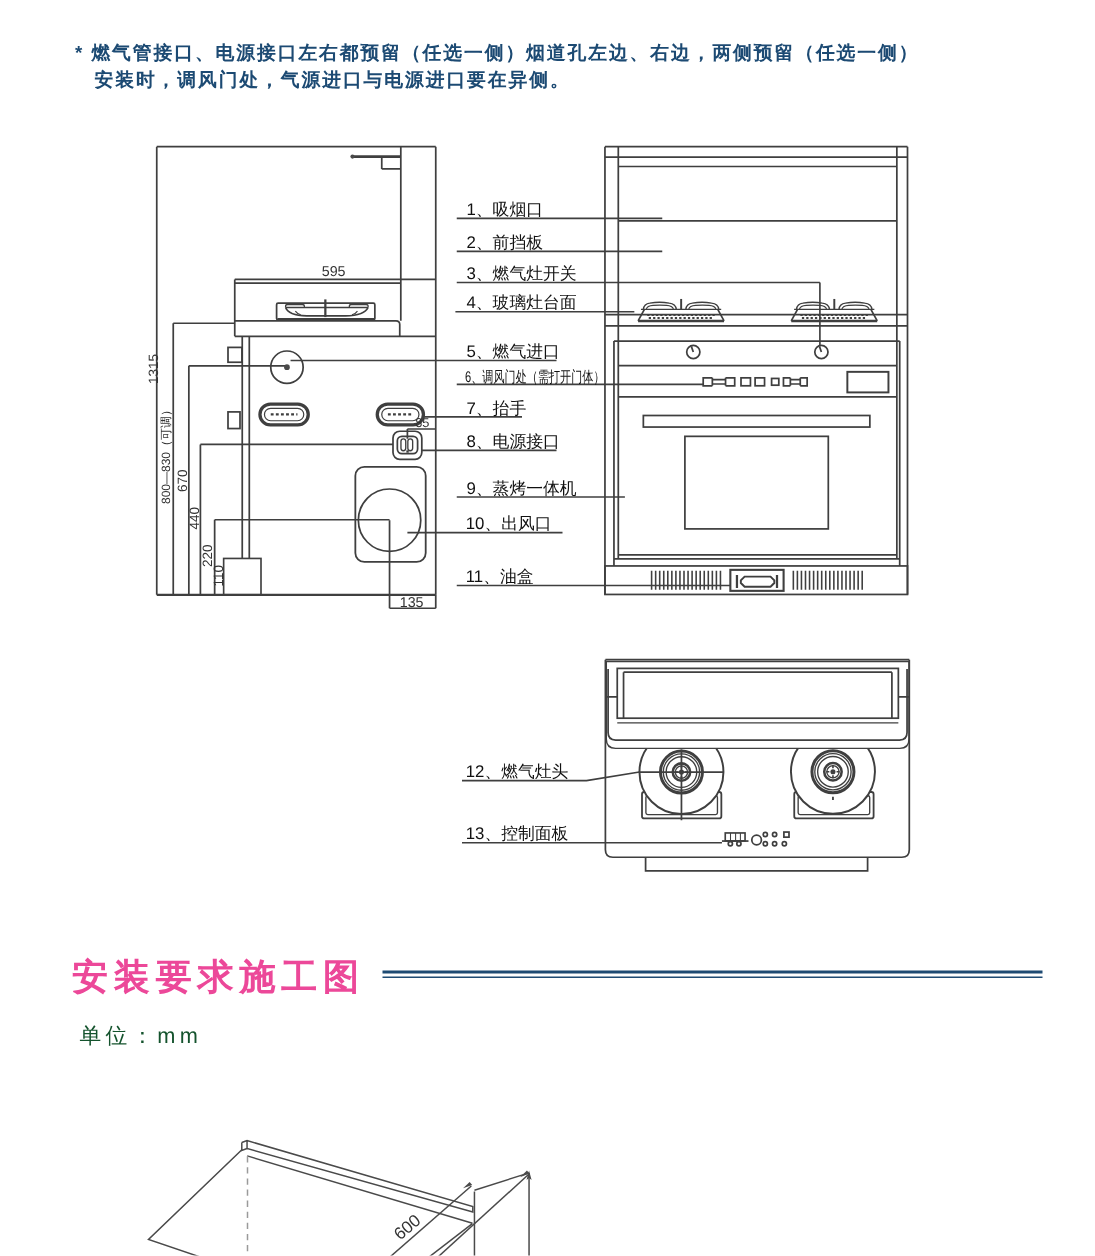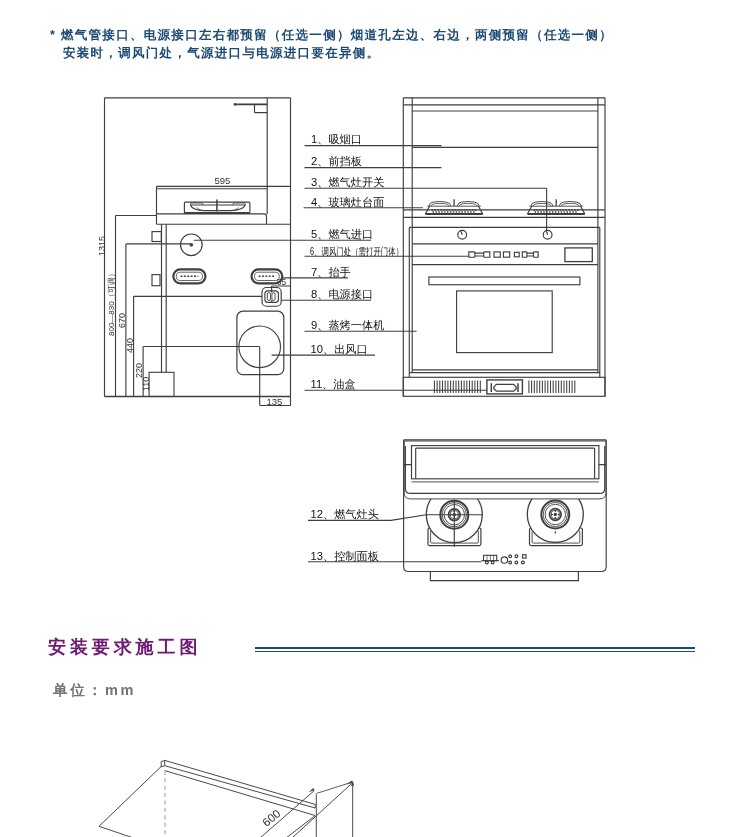--- a/index.html
+++ b/index.html
@@ -1,20 +1,20 @@
 <!DOCTYPE html>
 <html><head>
 <meta charset="utf-8">
 <style>
   html,body{margin:0;padding:0;}
   body{width:730px;height:837px;background:#ffffff;font-family:"Liberation Sans",sans-serif;position:relative;overflow:hidden;}
   .abs{position:absolute;}
   .note{color:#1c4a73;font-weight:bold;font-size:12.5px;letter-spacing:1.3px;line-height:18px;}
-  .hdr{color:#701a75;font-weight:bold;font-size:18px;letter-spacing:3.9px;}
-  .unit{color:#737373;font-size:14.5px;letter-spacing:2.8px;font-weight:bold;}
+  .hdr{color:#ec4899;font-weight:bold;font-size:24px;letter-spacing:3.9px;}
+  .unit{color:#14532d;font-size:14.5px;letter-spacing:2.8px;}
 </style>
 </head>
 <body>
 
 <div class="abs note" style="left:50px;top:26px;width:660px;">* 燃气管接口、电源接口左右都预留（任选一侧）烟道孔左边、右边，两侧预留（任选一侧）<br><span style="margin-left:13px;">安装时，调风门处，气源进口与电源进口要在异侧。</span></div>
 
 <svg class="abs" style="left:0;top:0;" width="730" height="837" viewBox="0 0 730 837">
 
 <g fill="none" stroke="#3f3f3f" stroke-width="1.15">
 

